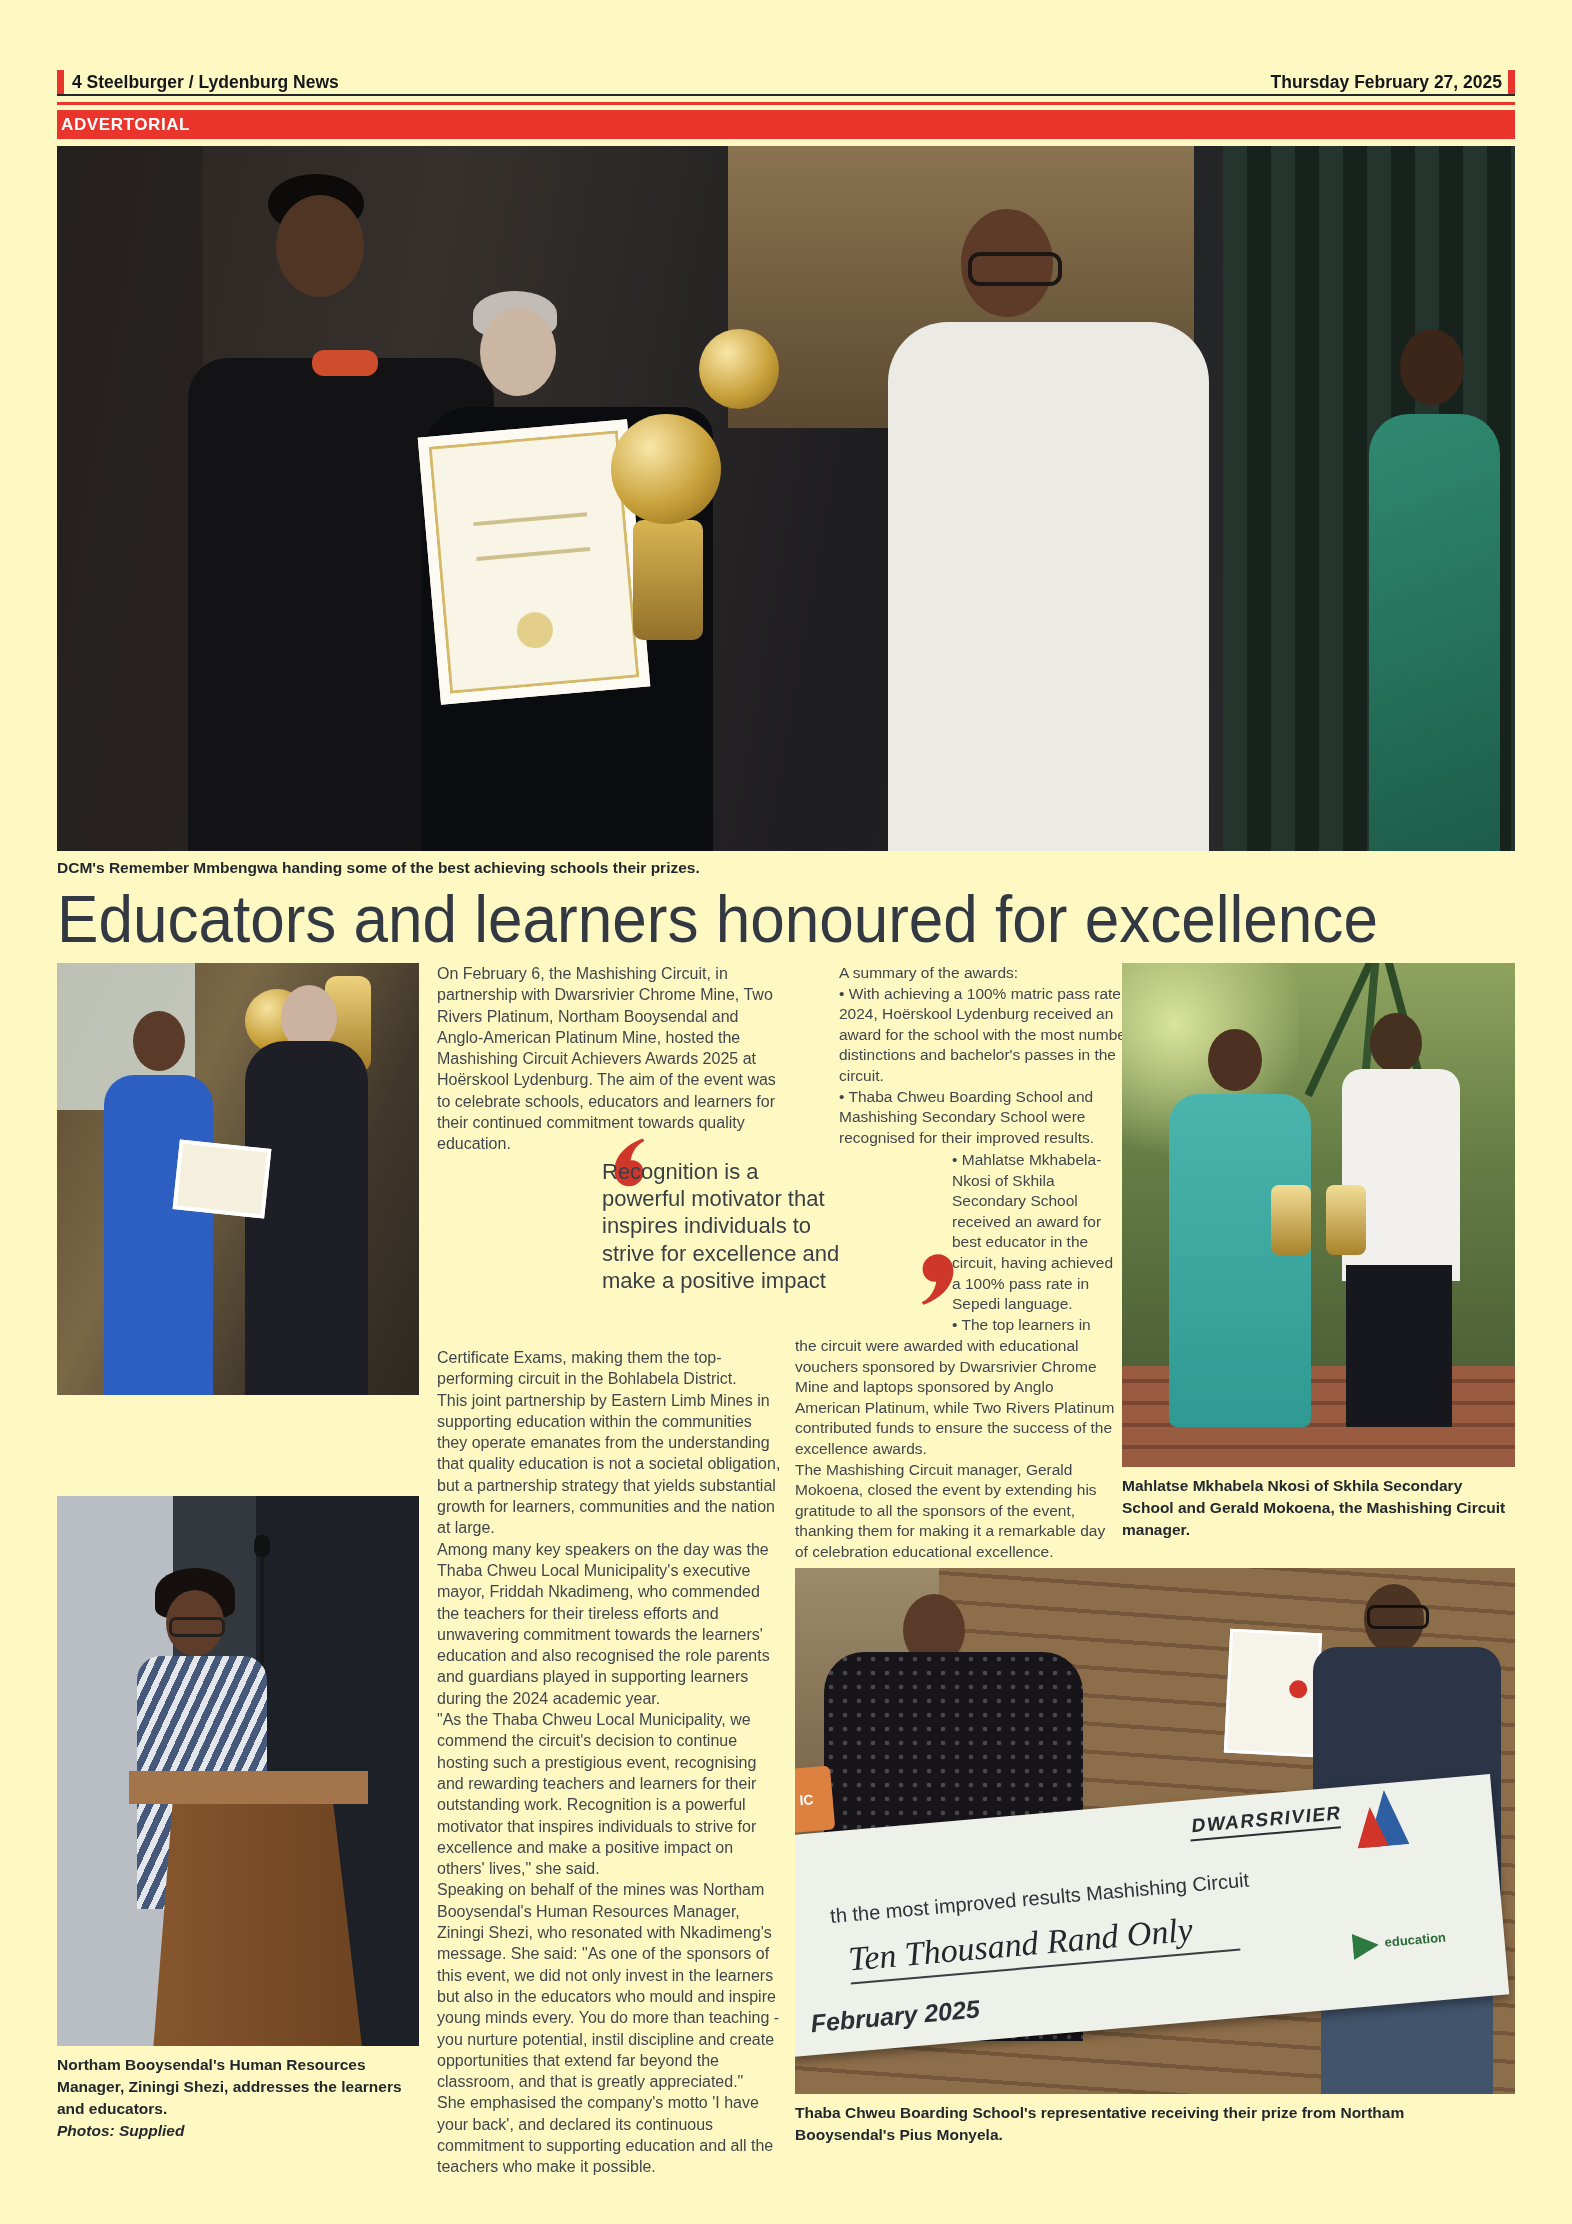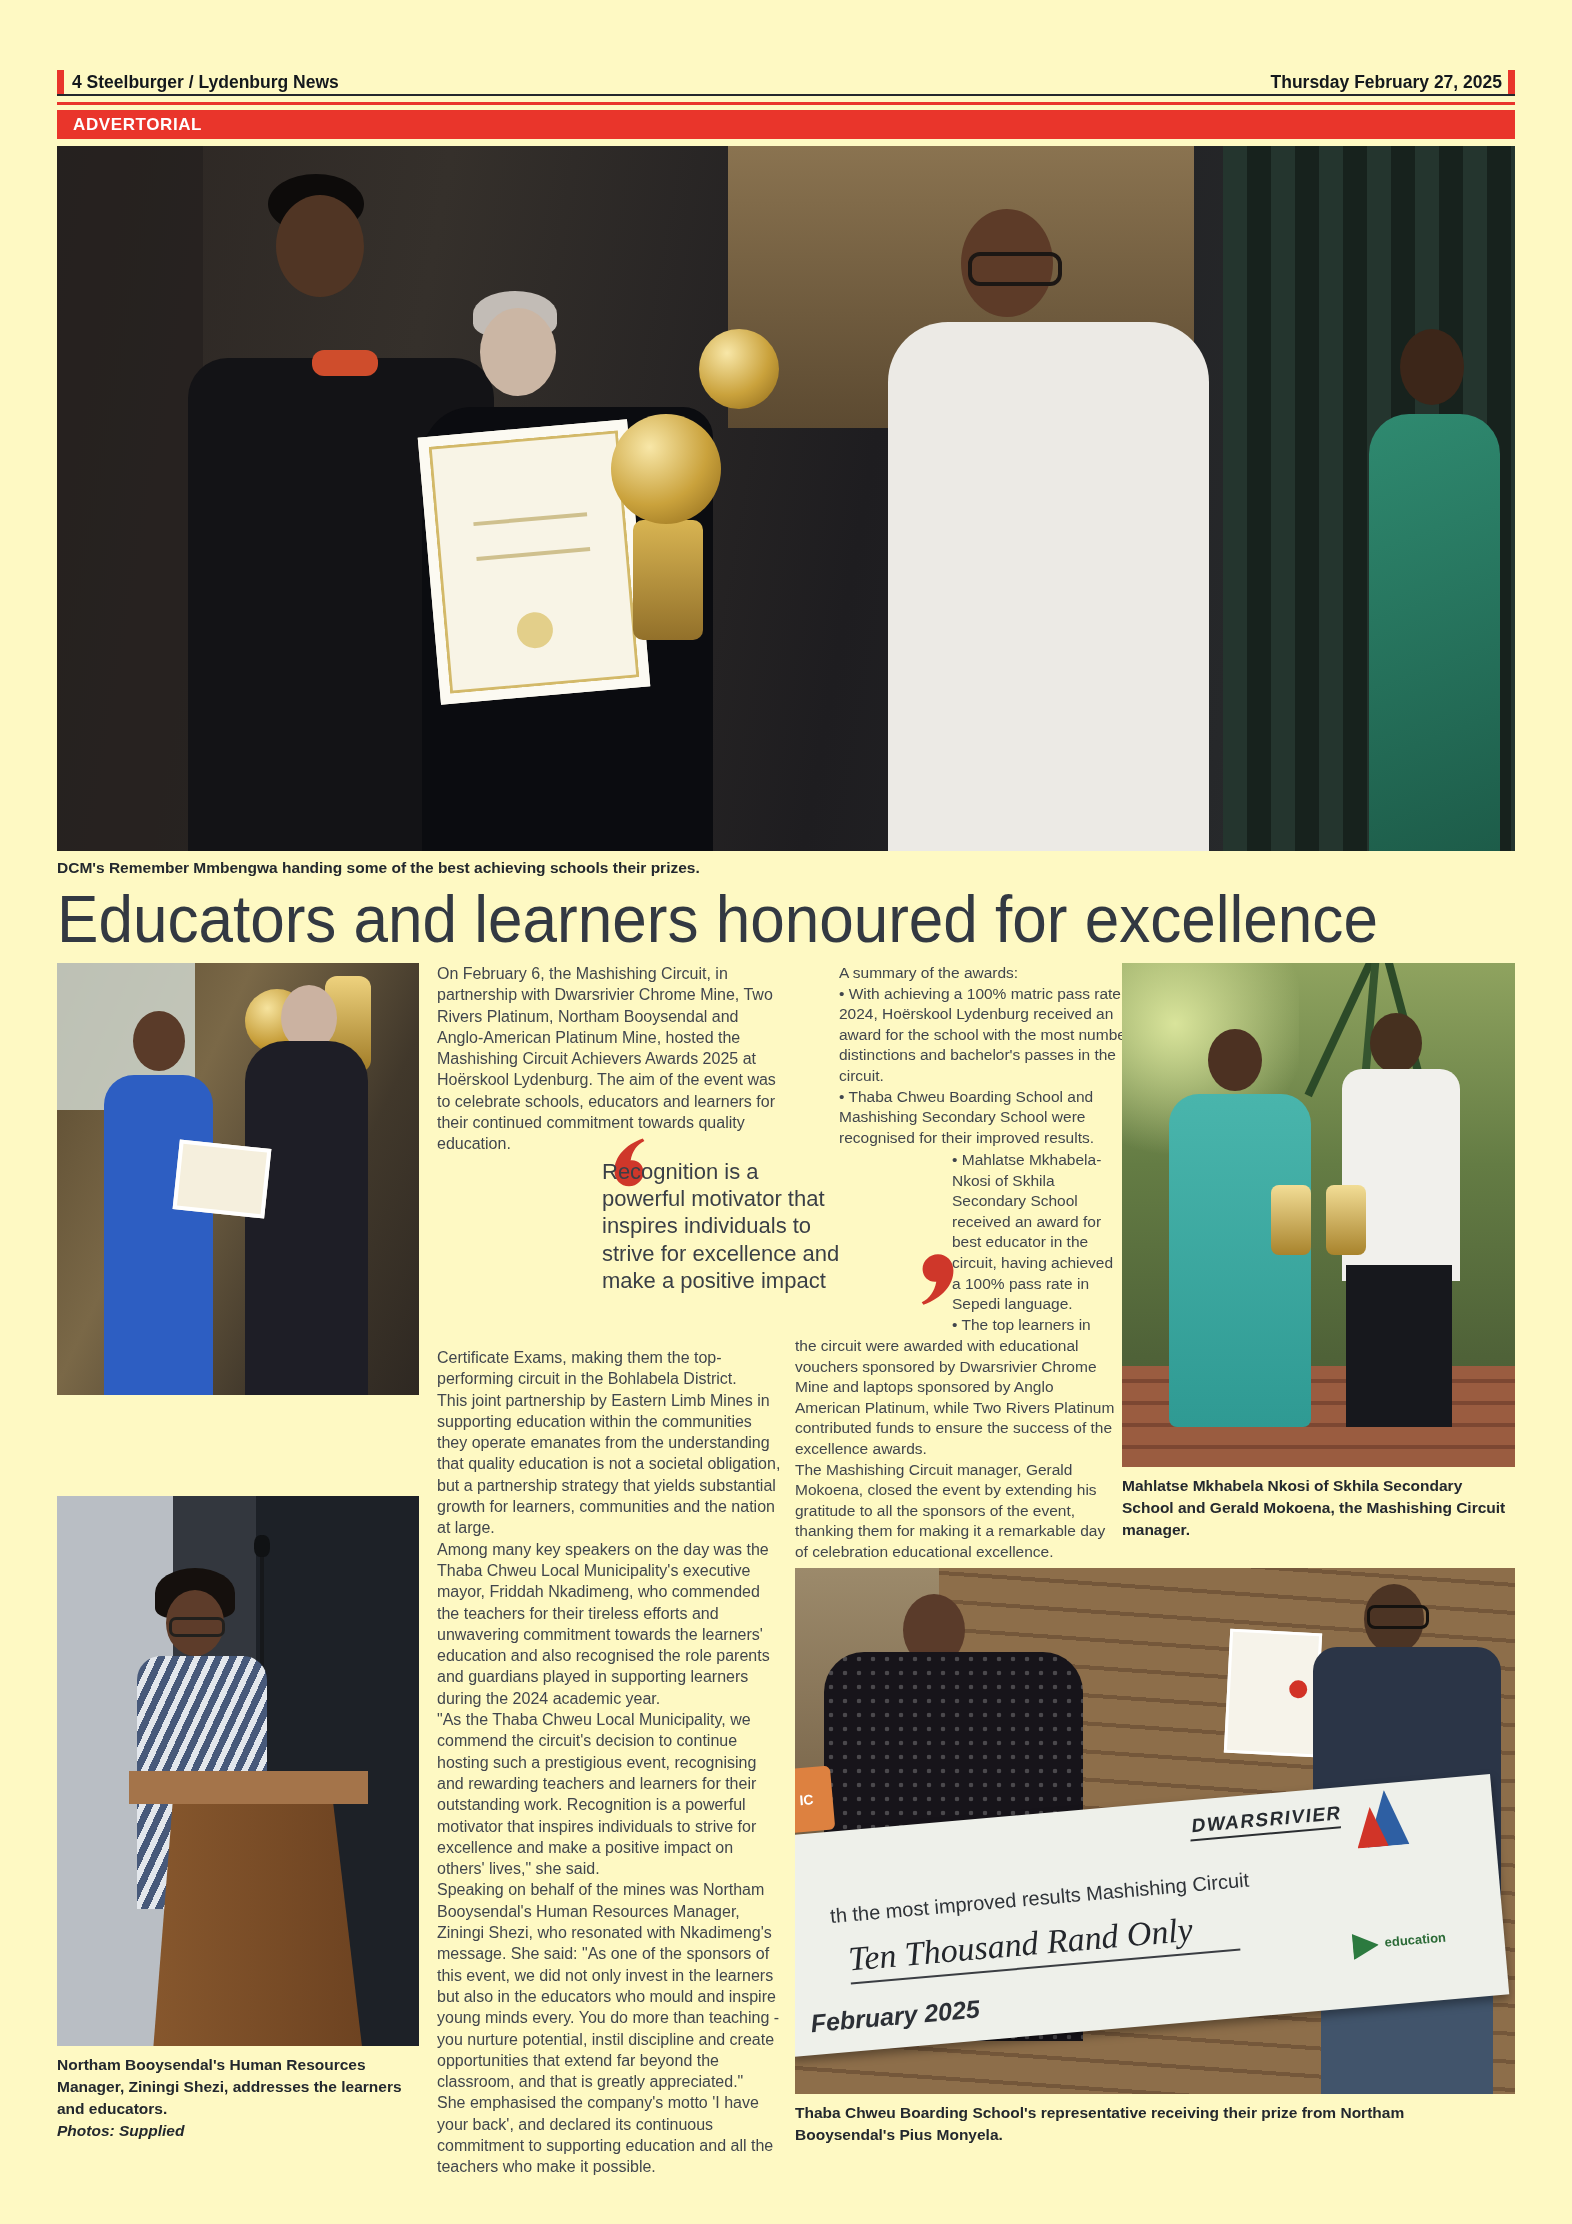--- a/index.html
+++ b/index.html
@@ -6,21 +6,21 @@
   .page{position:relative;width:1572px;height:2224px;margin:0 auto;background:#fef9c3;
         font-family:"Liberation Sans",sans-serif;overflow:hidden;color:#14181d;}
   
   .hdr-bar{position:absolute;top:70px;width:7px;height:24px;background:#e9352b;}
   .hdr-left{position:absolute;left:72px;top:72px;font-size:17.5px;font-weight:700;}
   .hdr-center{position:absolute;left:0;top:68px;width:100%;text-align:center;font-size:23px;font-weight:700;letter-spacing:.5px;}
   .hdr-right{position:absolute;right:70px;top:72px;font-size:17.5px;font-weight:700;}
   .rule-black{position:absolute;left:57px;top:94px;width:1458px;height:2px;background:#24282d;}
   .rule-red{position:absolute;left:57px;top:102px;width:1458px;height:3px;background:#e9352b;}
   .banner{position:absolute;left:57px;top:110px;width:1458px;height:29px;background:#e9352b;
-          color:#fff;font-weight:700;font-size:17px;letter-spacing:.6px;line-height:29px;padding-left:16px;box-sizing:border-box;}
+          color:#fff;font-weight:700;font-size:17px;letter-spacing:.6px;line-height:29px;padding-left:4px;box-sizing:border-box;}
   
   .headline{position:absolute;left:57px;top:884px;font-size:66px;line-height:70px;font-weight:400;
             color:#333942;white-space:nowrap;transform:scaleX(.94);transform-origin:left top;}
   .cap{position:absolute;font-weight:700;font-size:15.5px;line-height:22px;color:#23282e;}
   .credit{font-style:italic;}
   .body-col{position:absolute;font-size:16px;line-height:21.3px;color:#41464d;white-space:pre-line;}
   .body-col.small{font-size:15.5px;line-height:20.6px;}
   .pre{white-space:pre;}
   
   .pullquote{position:absolute;left:602px;top:1100px;width:356px;height:220px;}

